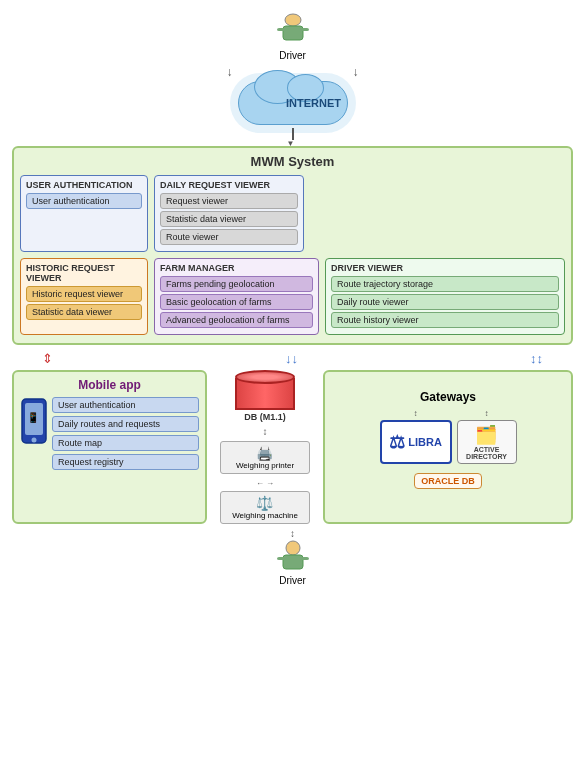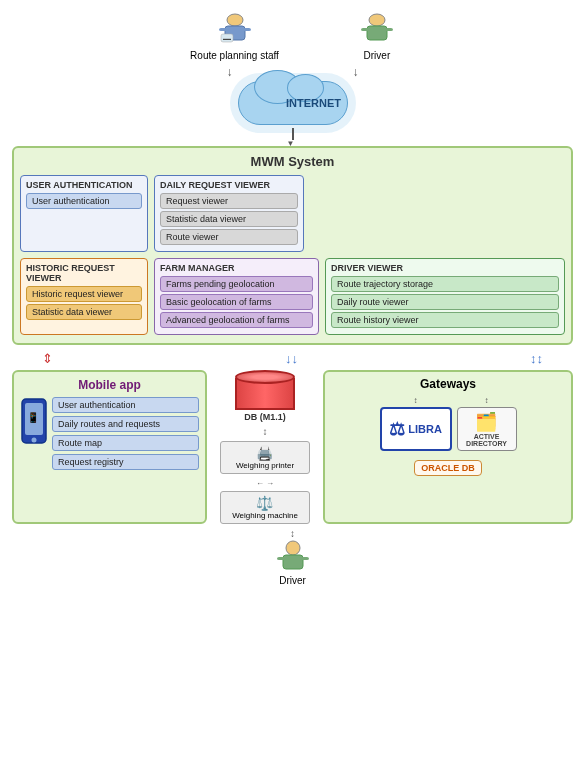--- a/index.html
+++ b/index.html
@@ -263,21 +263,21 @@
       font-size: 8px;
       text-align: center;
       width: 90px;
     }
 
     
     .gateways {
       border: 2px solid #a0c878;
       background: #e8f5d8;
       border-radius: 6px;
-      padding: 5px;
+      padding: 18px;
       flex: 1;
     }
     .gateways-title {
       font-size: 12px;
       font-weight: bold;
       text-align: center;
       margin-bottom: 5px;
     }
     .gateway-row {
       display: flex;
@@ -338,31 +338,20 @@
       padding: 0 30px;
       margin: 2px 4px;
     }
   </style>
 </head>
 <body>
 
 <div class="diagram">
 
   <div class="actors">
-    <div class="actor">
-      <svg class="actor-icon" viewBox="0 0 36 36">
-        <rect x="10" y="2" width="16" height="12" rx="8" fill="#f0c87a" stroke="#888" stroke-width="1"></rect>
-        <rect x="8" y="14" width="20" height="14" rx="3" fill="#7799cc" stroke="#5577aa" stroke-width="1"></rect>
-        <rect x="2" y="16" width="8" height="3" rx="2" fill="#7799cc"></rect>
-        <rect x="26" y="16" width="8" height="3" rx="2" fill="#7799cc"></rect>
-        <rect x="4" y="22" width="12" height="8" rx="2" fill="#d8e8f0" stroke="#aaa" stroke-width="0.5"></rect>
-        <text x="10" y="28" font-size="4" fill="#444" text-anchor="middle">▬▬</text>
-      </svg>
-      <span>Route planning staff</span>
-    </div>
     <div class="actor">
       <svg class="actor-icon" viewBox="0 0 36 36">
         <rect x="10" y="2" width="16" height="12" rx="8" fill="#f0c87a" stroke="#888" stroke-width="1"></rect>
         <rect x="8" y="14" width="20" height="14" rx="3" fill="#77aa77" stroke="#559955" stroke-width="1"></rect>
         <rect x="2" y="16" width="8" height="3" rx="2" fill="#77aa77"></rect>
         <rect x="26" y="16" width="8" height="3" rx="2" fill="#77aa77"></rect>
       </svg>
       <span>Driver</span>
     </div>
   </div>

